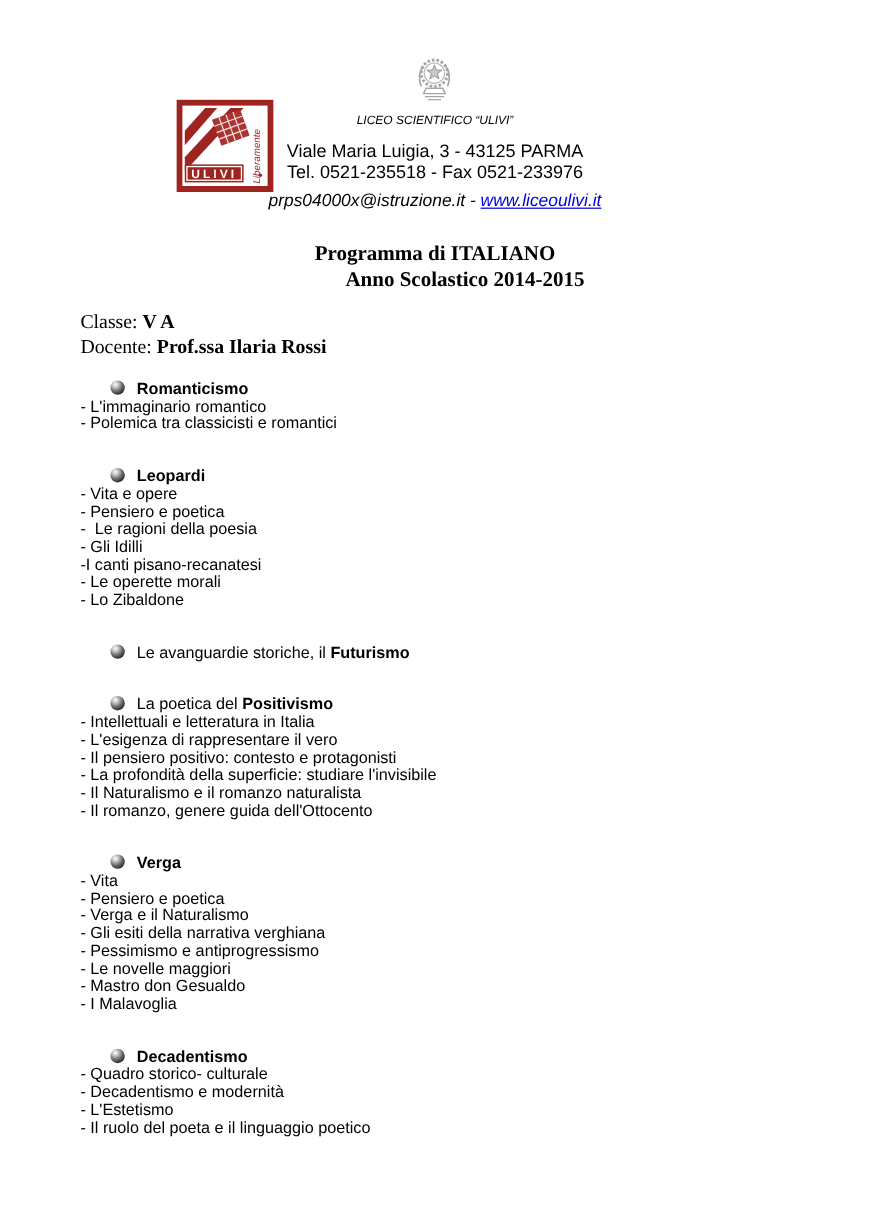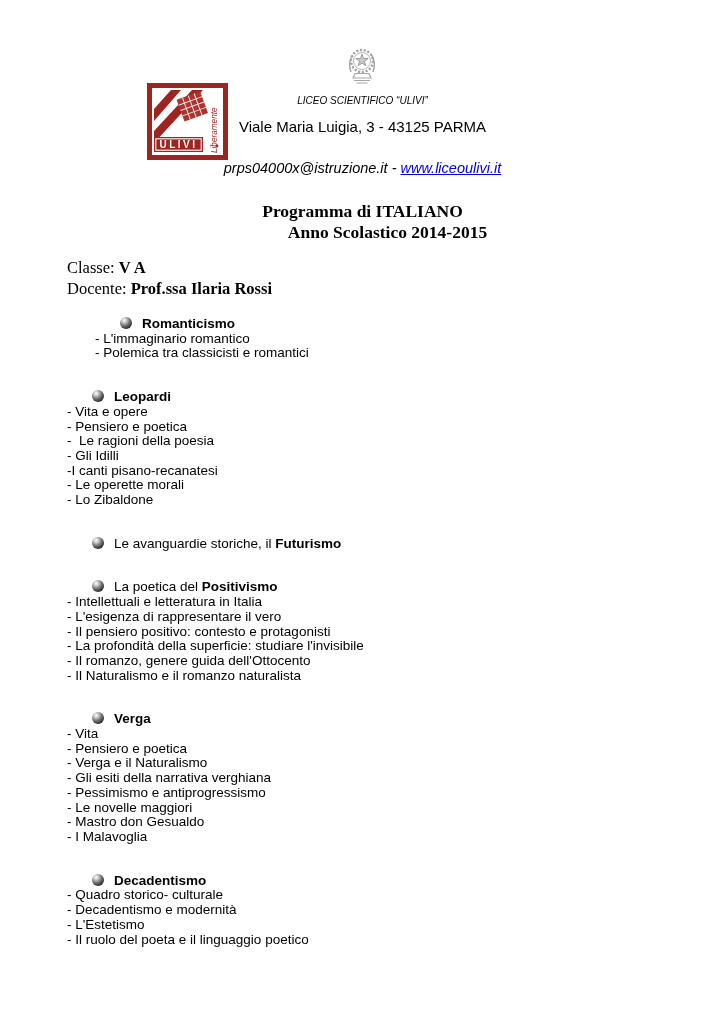--- a/index.html
+++ b/index.html
@@ -27,21 +27,21 @@
     font-family:"Liberation Serif", serif; font-size:16.5px;
   }
   .info-class { top:258px; }
   .info-teacher { top:279px; }
   .info b { font-weight:bold; }
   .sections {
     position:absolute; left:67px; top:317px; width:610px;
     font-size:13.5px; line-height:14.7px;
   }
   .section { margin-top:29px; }
-  .section:first-child { margin-top:0;margin-left:28px; }
+  .section:first-child { margin-top:0; }
   .section-header { padding-left:25px; }
   .bullet {
     display:inline-block; width:12px; height:12px; border-radius:50%;
     background:radial-gradient(circle at 35% 28%, #ffffff 0%, #cfcfcf 18%, #6f6f6f 48%, #1a1a1a 82%);
     margin-right:10px; vertical-align:-1px;
   }
   .sh-bold { font-weight:bold; }
   .item { white-space:pre-wrap; }
 </style>
 </head>
@@ -73,20 +73,21 @@
       <rect x="7" y="54" width="49" height="15" fill="#9e2420"></rect>
       <rect x="8.8" y="55.8" width="45.4" height="11.4" fill="none" stroke="#ffffff" stroke-width="1.1"></rect>
       <text x="31.5" y="65.2" fill="#ffffff" font-size="10" font-weight="bold" font-family="Liberation Sans, sans-serif" text-anchor="middle" letter-spacing="2.5">ULIVI</text>
       <text transform="translate(70 70) rotate(-90)" x="0" y="0" fill="#9e2420" font-size="8.2" font-style="italic" font-family="Liberation Sans, sans-serif">Liberamente</text>
       <circle cx="70" cy="63" r="1.4" fill="#9e2420"></circle>
     </svg>
   </div>
 
   <div class="hline school-name">LICEO SCIENTIFICO “ULIVI”</div>
   <div class="hline school-address">Viale Maria Luigia, 3 - 43125 PARMA</div>
+  <div class="hline school-phone">Tel. 0521-235518 - Fax 0521-233976</div>
   <div class="hline email-line"><span>prps04000x@istruzione.it - </span><a class="link">www.liceoulivi.it</a></div>
 
   <div class="title1">Programma di ITALIANO</div>
   <div class="title2">Anno Scolastico 2014-2015</div>
 
   <div class="info info-class"><span>Classe: </span><b>V A</b></div>
   <div class="info info-teacher"><span>Docente: </span><b>Prof.ssa Ilaria Rossi</b></div>
 
   <div class="sections" id="sections">
   <div class="section">
@@ -123,22 +124,22 @@
 
   <div class="section">
     <div class="section-header">
       <span class="bullet"></span><span class="sh-plain">La poetica del </span><span class="sh-bold">Positivismo</span>
     </div>
     <div class="items">
           <div class="item">- Intellettuali e letteratura in Italia</div>
           <div class="item">- L'esigenza di rappresentare il vero</div>
           <div class="item">- Il pensiero positivo: contesto e protagonisti</div>
           <div class="item">- La profondità della superficie: studiare l'invisibile</div>
+          <div class="item">- Il Naturalismo e il romanzo naturalista</div>
           <div class="item">- Il romanzo, genere guida dell'Ottocento</div>
-          <div class="item">- Il Naturalismo e il romanzo naturalista</div>
         </div>
   </div>
 
   <div class="section">
     <div class="section-header">
       <span class="bullet"></span><span class="sh-plain"></span><span class="sh-bold">Verga</span>
     </div>
     <div class="items">
           <div class="item">- Vita</div>
           <div class="item">- Pensiero e poetica</div>

